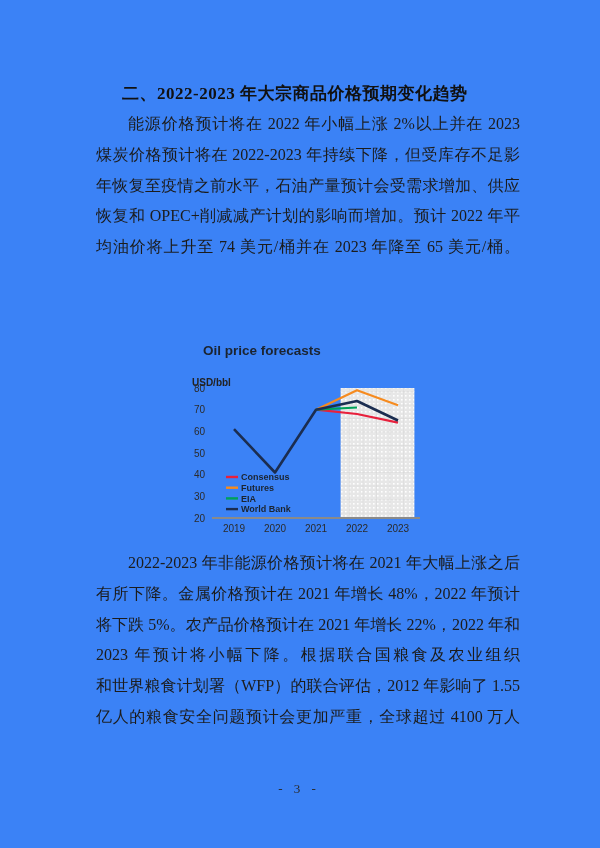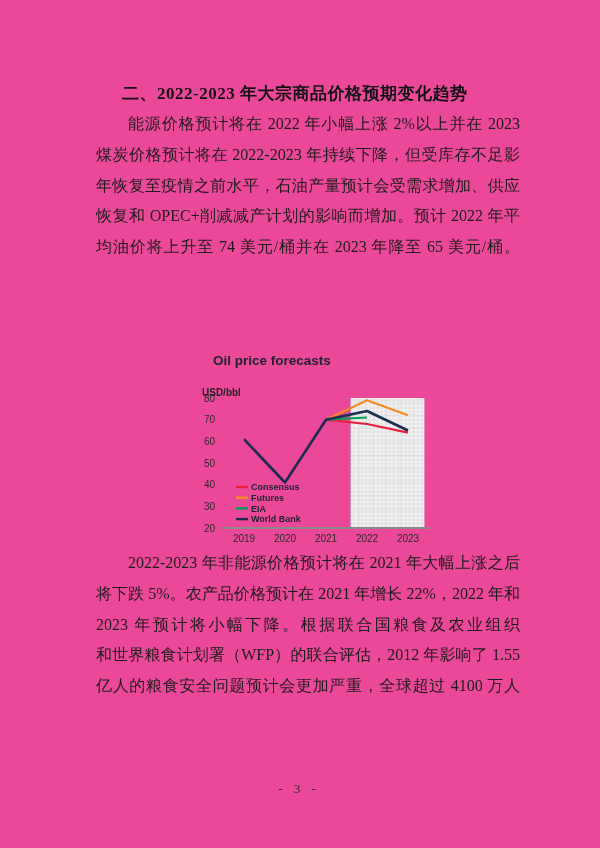--- a/index.html
+++ b/index.html
@@ -1,20 +1,20 @@
 <!DOCTYPE html>
 <html><head>
 <meta charset="utf-8">
 <style>
   html, body { margin: 0; padding: 0; background: #ffffff; }
   .page {
     position: relative;
     width: 600px;
     height: 848px;
-    background: #ec4899;
+    background: #3b82f6;
     font-family: "Liberation Serif", "DejaVu Serif", serif;
     color: #1c1c1c;
     overflow: hidden;
   }
   .sec-title {
     position: absolute;
     top: 82px; left: 88px; width: 424px;
     margin: 0; padding-left: 34px;
     font-size: 17px; font-weight: 700;
     line-height: 24px;
@@ -31,21 +31,21 @@
     text-align-last: justify;
     white-space: normal;
     overflow: hidden;
   }
   .tline.ind { text-indent: 32px; }
   .tline.plain { text-align: left; text-align-last: left; }
   .chart-fig {
     position: absolute;
     top: 336px; left: 186px;
     width: 240px; height: 205px;
-    margin: 12px;
+    margin: 2px;
   }
   .chart-fig svg { display: block; }
   .pageno {
     position: absolute;
     top: 781px; left: 0; width: 598px;
     text-align: center;
     font-size: 13px;
     letter-spacing: 4px;
     color: #2a2a2a;
   }
@@ -106,20 +106,21 @@
           <line x1="38" y1="160.4" x2="50" y2="160.4" stroke="#00a159" stroke-width="2.4"></line>
           <text x="53" y="163.70000000000002" font-size="9" font-weight="700" fill="#1b2430">EIA</text>
           <line x1="38" y1="171.1" x2="50" y2="171.1" stroke="#1b2d50" stroke-width="2.4"></line>
           <text x="53" y="174.4" font-size="9" font-weight="700" fill="#1b2430">World Bank</text>
         </g>
     </svg>
   </figure>
 
   <div class="para para2">
     <div class="tline ind">2022-2023 年非能源价格预计将在 2021 年大幅上涨之后</div>
+    <div class="tline">有所下降。金属价格预计在 2021 年增长 48%，2022 年预计</div>
     <div class="tline">将下跌 5%。农产品价格预计在 2021 年增长 22%，2022 年和</div>
     <div class="tline">2023 年预计将小幅下降。根据联合国粮食及农业组织（FAO）</div>
     <div class="tline">和世界粮食计划署（WFP）的联合评估，2012 年影响了 1.55</div>
     <div class="tline">亿人的粮食安全问题预计会更加严重，全球超过 4100 万人</div>
   </div>
 
   <div class="pageno">- 3 -</div>
 
 </div>
 

